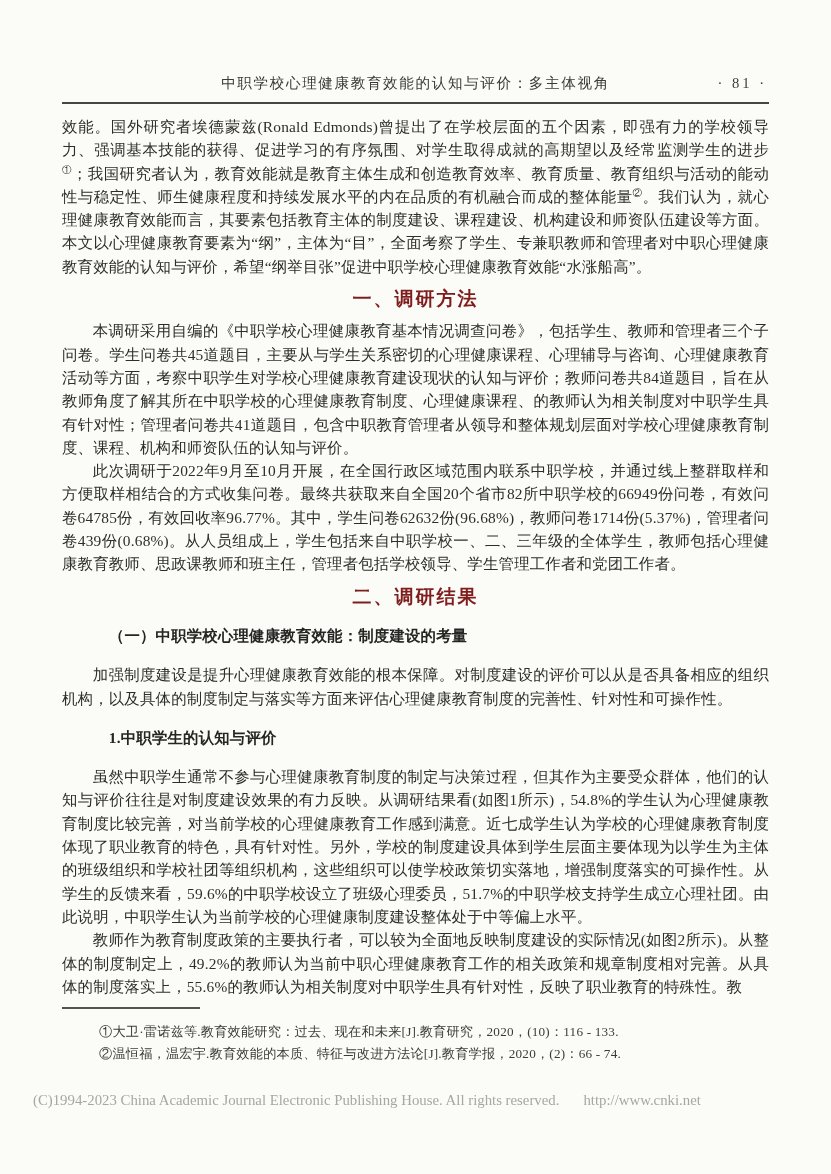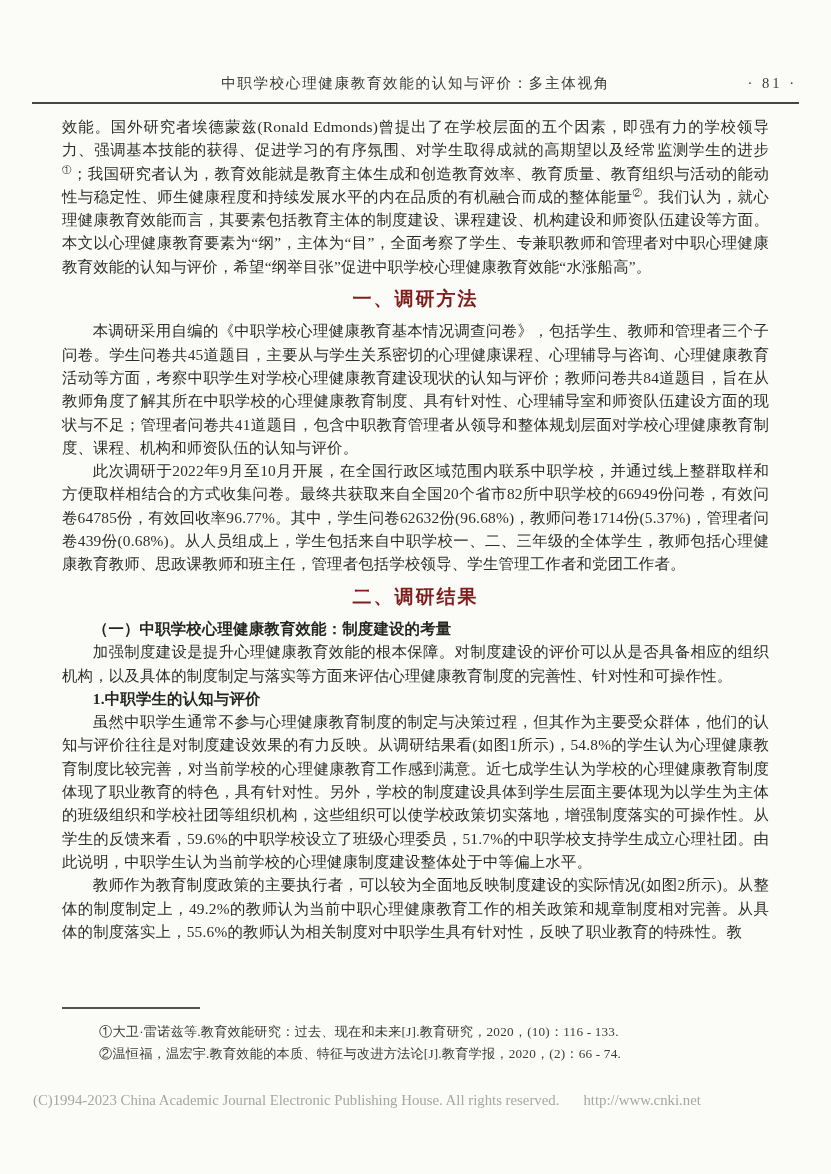--- a/index.html
+++ b/index.html
@@ -6,21 +6,21 @@
   body { background:#e8e8e6; }
   .page {
     position:relative;
     width:831px; height:1174px;
     margin:0 auto;
     background:#fbfbf8;
     overflow:hidden;
     font-family:"Liberation Serif","DejaVu Serif",serif;
   }
   
-  .header { padding:74px 32px 0; }
+  .header { padding:74px 62px 0; }
   .header-inner {
     position:relative;
     text-align:center;
     border-bottom:2px solid #454543;
     padding-bottom:9px;
   }
   .running-title {
     font-size:14.6px; color:#3a3a38; letter-spacing:1.6px;
   }
   .page-number {
@@ -36,21 +36,21 @@
     letter-spacing:0.2px;
   }
   .content p.body-p { margin:0; text-indent:2em; }
   .content p.no-indent { text-indent:0; }
   .sec-heading {
     font-size:19px; font-weight:bold; color:#7f1d1d;
     text-align:center; margin:9px 0; letter-spacing:2px;
   }
   .sub-heading {
     font-size:15.4px; font-weight:bold; color:#252523;
-    margin:0; text-indent:2em;
+    margin:16px; text-indent:2em;
   }
   sup.fnref { font-size:0.62em; vertical-align:super; line-height:0; }
   
   .footnote-block { position:absolute; left:62px; right:62px; top:1007px; }
   .fn-rule { width:138px; height:2px; background:#55534f; margin-bottom:12px; }
   .footnote {
     margin:0; padding-left:37px;
     font-size:13.2px; line-height:21.5px; color:#3b3b39;
     letter-spacing:0.2px;
   }
@@ -73,21 +73,21 @@
       <span class="page-number">· 81 ·</span>
     </div>
   </div>
 
   <div class="content">
 
     <p class="body-p no-indent">效能。国外研究者埃德蒙兹(Ronald Edmonds)曾提出了在学校层面的五个因素，即强有力的学校领导力、强调基本技能的获得、促进学习的有序氛围、对学生取得成就的高期望以及经常监测学生的进步<sup class="fnref">①</sup>；我国研究者认为，教育效能就是教育主体生成和创造教育效率、教育质量、教育组织与活动的能动性与稳定性、师生健康程度和持续发展水平的内在品质的有机融合而成的整体能量<sup class="fnref">②</sup>。我们认为，就心理健康教育效能而言，其要素包括教育主体的制度建设、课程建设、机构建设和师资队伍建设等方面。本文以心理健康教育要素为“纲”，主体为“目”，全面考察了学生、专兼职教师和管理者对中职心理健康教育效能的认知与评价，希望“纲举目张”促进中职学校心理健康教育效能“水涨船高”。</p>
 
     <h2 class="sec-heading">一、调研方法</h2>
 
-    <p class="body-p">本调研采用自编的《中职学校心理健康教育基本情况调查问卷》，包括学生、教师和管理者三个子问卷。学生问卷共45道题目，主要从与学生关系密切的心理健康课程、心理辅导与咨询、心理健康教育活动等方面，考察中职学生对学校心理健康教育建设现状的认知与评价；教师问卷共84道题目，旨在从教师角度了解其所在中职学校的心理健康教育制度、具有针对性、心理辅导室和师资队伍建设方面的现状与不足；管理者问卷共41道题目，包含中职教育管理者从领导和整体规划层面对学校心理健康教育制度、课程、机构和师资队伍的认知与评价。</p>
+    <p class="body-p">本调研采用自编的《中职学校心理健康教育基本情况调查问卷》，包括学生、教师和管理者三个子问卷。学生问卷共45道题目，主要从与学生关系密切的心理健康课程、心理辅导与咨询、心理健康教育活动等方面，考察中职学生对学校心理健康教育建设现状的认知与评价；教师问卷共84道题目，旨在从教师角度了解其所在中职学校的心理健康教育制度、心理健康课程、的教师认为相关制度对中职学生具有针对性；管理者问卷共41道题目，包含中职教育管理者从领导和整体规划层面对学校心理健康教育制度、课程、机构和师资队伍的认知与评价。</p>
 
     <p class="body-p">此次调研于2022年9月至10月开展，在全国行政区域范围内联系中职学校，并通过线上整群取样和方便取样相结合的方式收集问卷。最终共获取来自全国20个省市82所中职学校的66949份问卷，有效问卷64785份，有效回收率96.77%。其中，学生问卷62632份(96.68%)，教师问卷1714份(5.37%)，管理者问卷439份(0.68%)。从人员组成上，学生包括来自中职学校一、二、三年级的全体学生，教师包括心理健康教育教师、思政课教师和班主任，管理者包括学校领导、学生管理工作者和党团工作者。</p>
 
     <h2 class="sec-heading">二、调研结果</h2>
 
     <h3 class="sub-heading">（一）中职学校心理健康教育效能：制度建设的考量</h3>
 
     <p class="body-p">加强制度建设是提升心理健康教育效能的根本保障。对制度建设的评价可以从是否具备相应的组织机构，以及具体的制度制定与落实等方面来评估心理健康教育制度的完善性、针对性和可操作性。</p>
 
     <h3 class="sub-heading">1.中职学生的认知与评价</h3>

